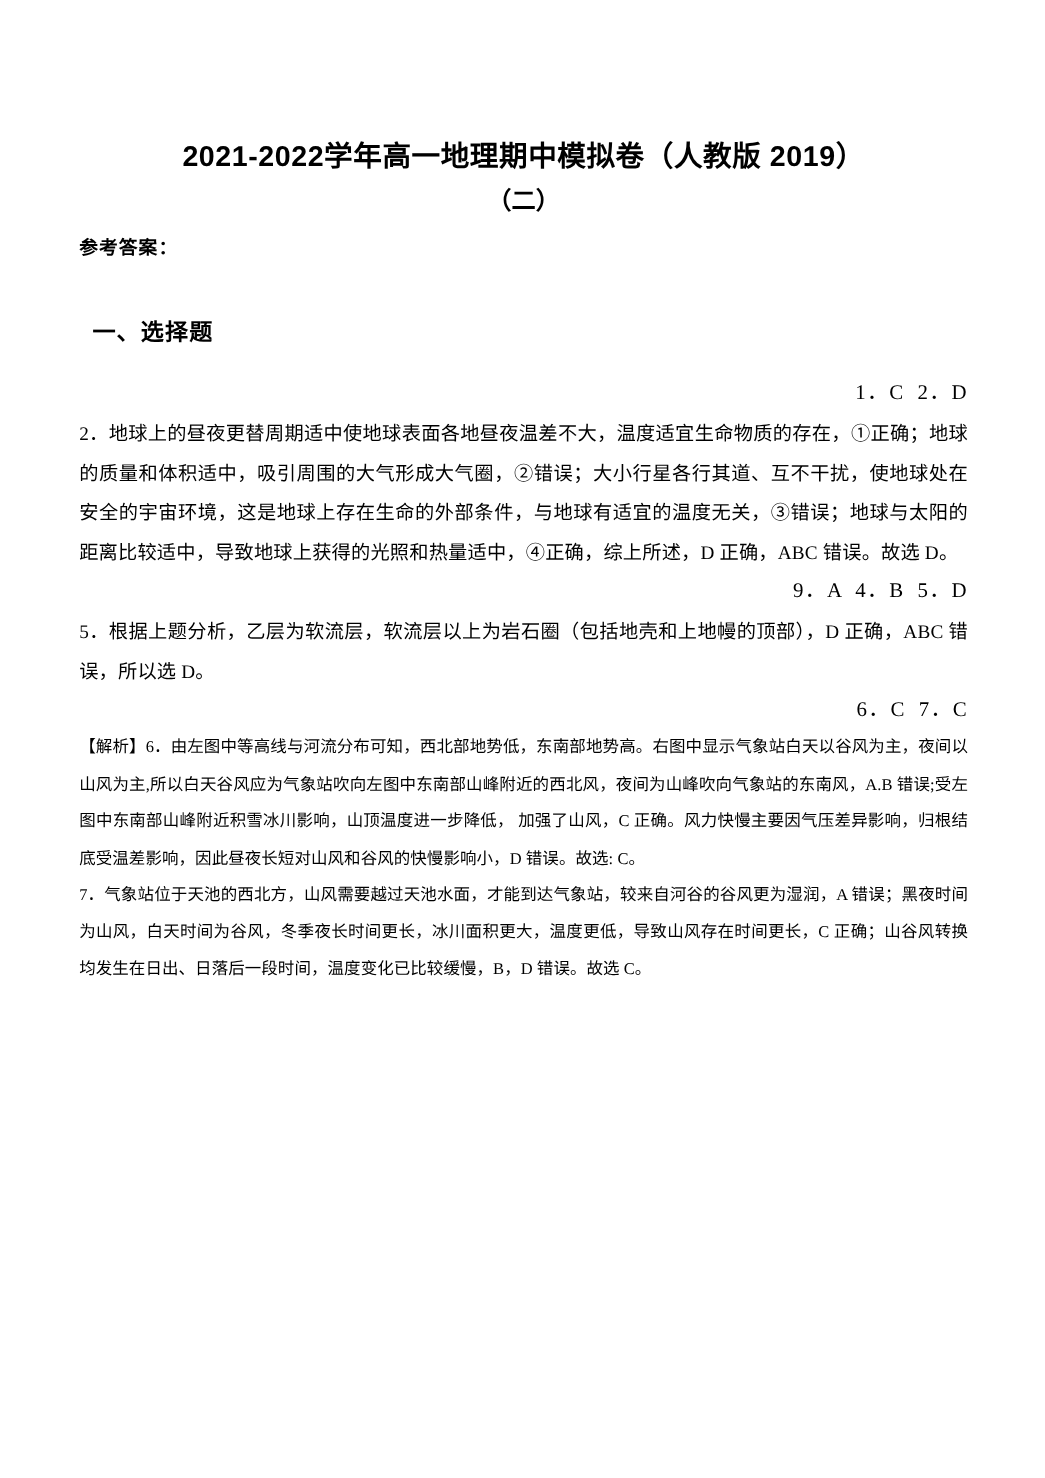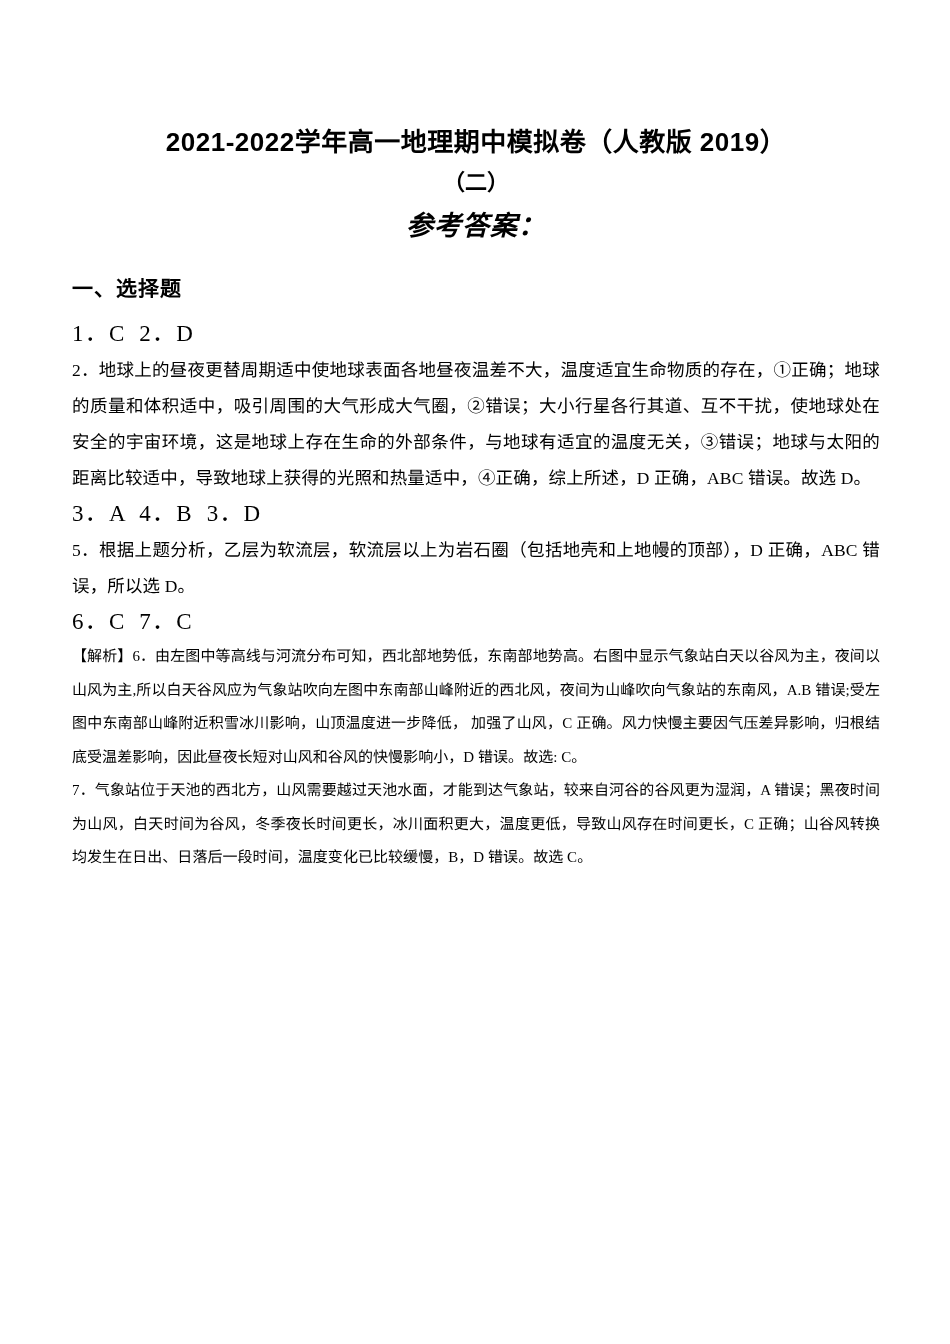--- a/index.html
+++ b/index.html
@@ -44,50 +44,49 @@
   .doc-subtitle {
     text-align: center;
     font-family: "Liberation Sans", "DejaVu Sans", sans-serif;
     font-weight: bold;
     font-size: 22px;
     line-height: 38px;
     margin: 0;
     padding-top: 2px;
   }
   .doc-answer-heading {
-    text-align: center;
     font-family: "Liberation Sans", "DejaVu Sans", sans-serif;
     font-weight: bold;
-    font-size: 27px;
+    font-size: 17px;
     line-height: 40px;
     margin: 0;
     padding-top: 4px;
     letter-spacing: 1px;
-    font-style: italic;
   }
 
   
   .section-heading {
-    font-family: Liberation Mono, monospace;
+    font-family: Liberation Sans, sans-serif;
     font-weight: bold;
     font-size: 21px;
     line-height: 34px;
-    margin: 0;
+    margin: 12px;
     padding-top: 28px;
     padding-bottom: 8px;
     letter-spacing: 1px;
   }
 
   
   .answer-line {
-    font-size: 23px;
+    font-size: 19px;
     line-height: 36px;
     letter-spacing: 1.2px;
     margin: 0;
     white-space: pre;
+    text-align: right;
   }
 
   
   .explain {
     font-size: 17.5px;
     line-height: 36px;
     margin: 0;
     text-align: justify;
     text-justify: inter-ideograph;
     text-align-last: left;
@@ -113,21 +112,21 @@
 
     <div class="doc-subtitle">（二）</div>
 
     <div class="doc-answer-heading">参考答案：</div>
 
     <div id="sections-root">
         <div class="block">
           <div class="section-heading">一、选择题</div>
           <p class="answer-line">1．C  2．D</p>
           <p class="explain">2．地球上的昼夜更替周期适中使地球表面各地昼夜温差不大，温度适宜生命物质的存在，①正确；地球的质量和体积适中，吸引周围的大气形成大气圈，②错误；大小行星各行其道、互不干扰，使地球处在安全的宇宙环境，这是地球上存在生命的外部条件，与地球有适宜的温度无关，③错误；地球与太阳的距离比较适中，导致地球上获得的光照和热量适中，④正确，综上所述，D 正确，ABC 错误。故选 D。</p>
-          <p class="answer-line">3．A  4．B  3．D</p>
+          <p class="answer-line">9．A  4．B  5．D</p>
           <p class="explain">5．根据上题分析，乙层为软流层，软流层以上为岩石圈（包括地壳和上地幔的顶部），D 正确，ABC 错误，所以选 D。</p>
           <p class="answer-line">6．C  7．C</p>
           <p class="explain tight">【解析】6．由左图中等高线与河流分布可知，西北部地势低，东南部地势高。右图中显示气象站白天以谷风为主，夜间以山风为主,所以白天谷风应为气象站吹向左图中东南部山峰附近的西北风，夜间为山峰吹向气象站的东南风，A.B 错误;受左图中东南部山峰附近积雪冰川影响，山顶温度进一步降低， 加强了山风，C 正确。风力快慢主要因气压差异影响，归根结底受温差影响，因此昼夜长短对山风和谷风的快慢影响小，D 错误。故选: C。</p>
           <p class="explain tight">7．气象站位于天池的西北方，山风需要越过天池水面，才能到达气象站，较来自河谷的谷风更为湿润，A 错误；黑夜时间为山风，白天时间为谷风，冬季夜长时间更长，冰川面积更大，温度更低，导致山风存在时间更长，C 正确；山谷风转换均发生在日出、日落后一段时间，温度变化已比较缓慢，B，D 错误。故选 C。</p>
         </div>
       </div>
 
   </div>
 </div>
 

